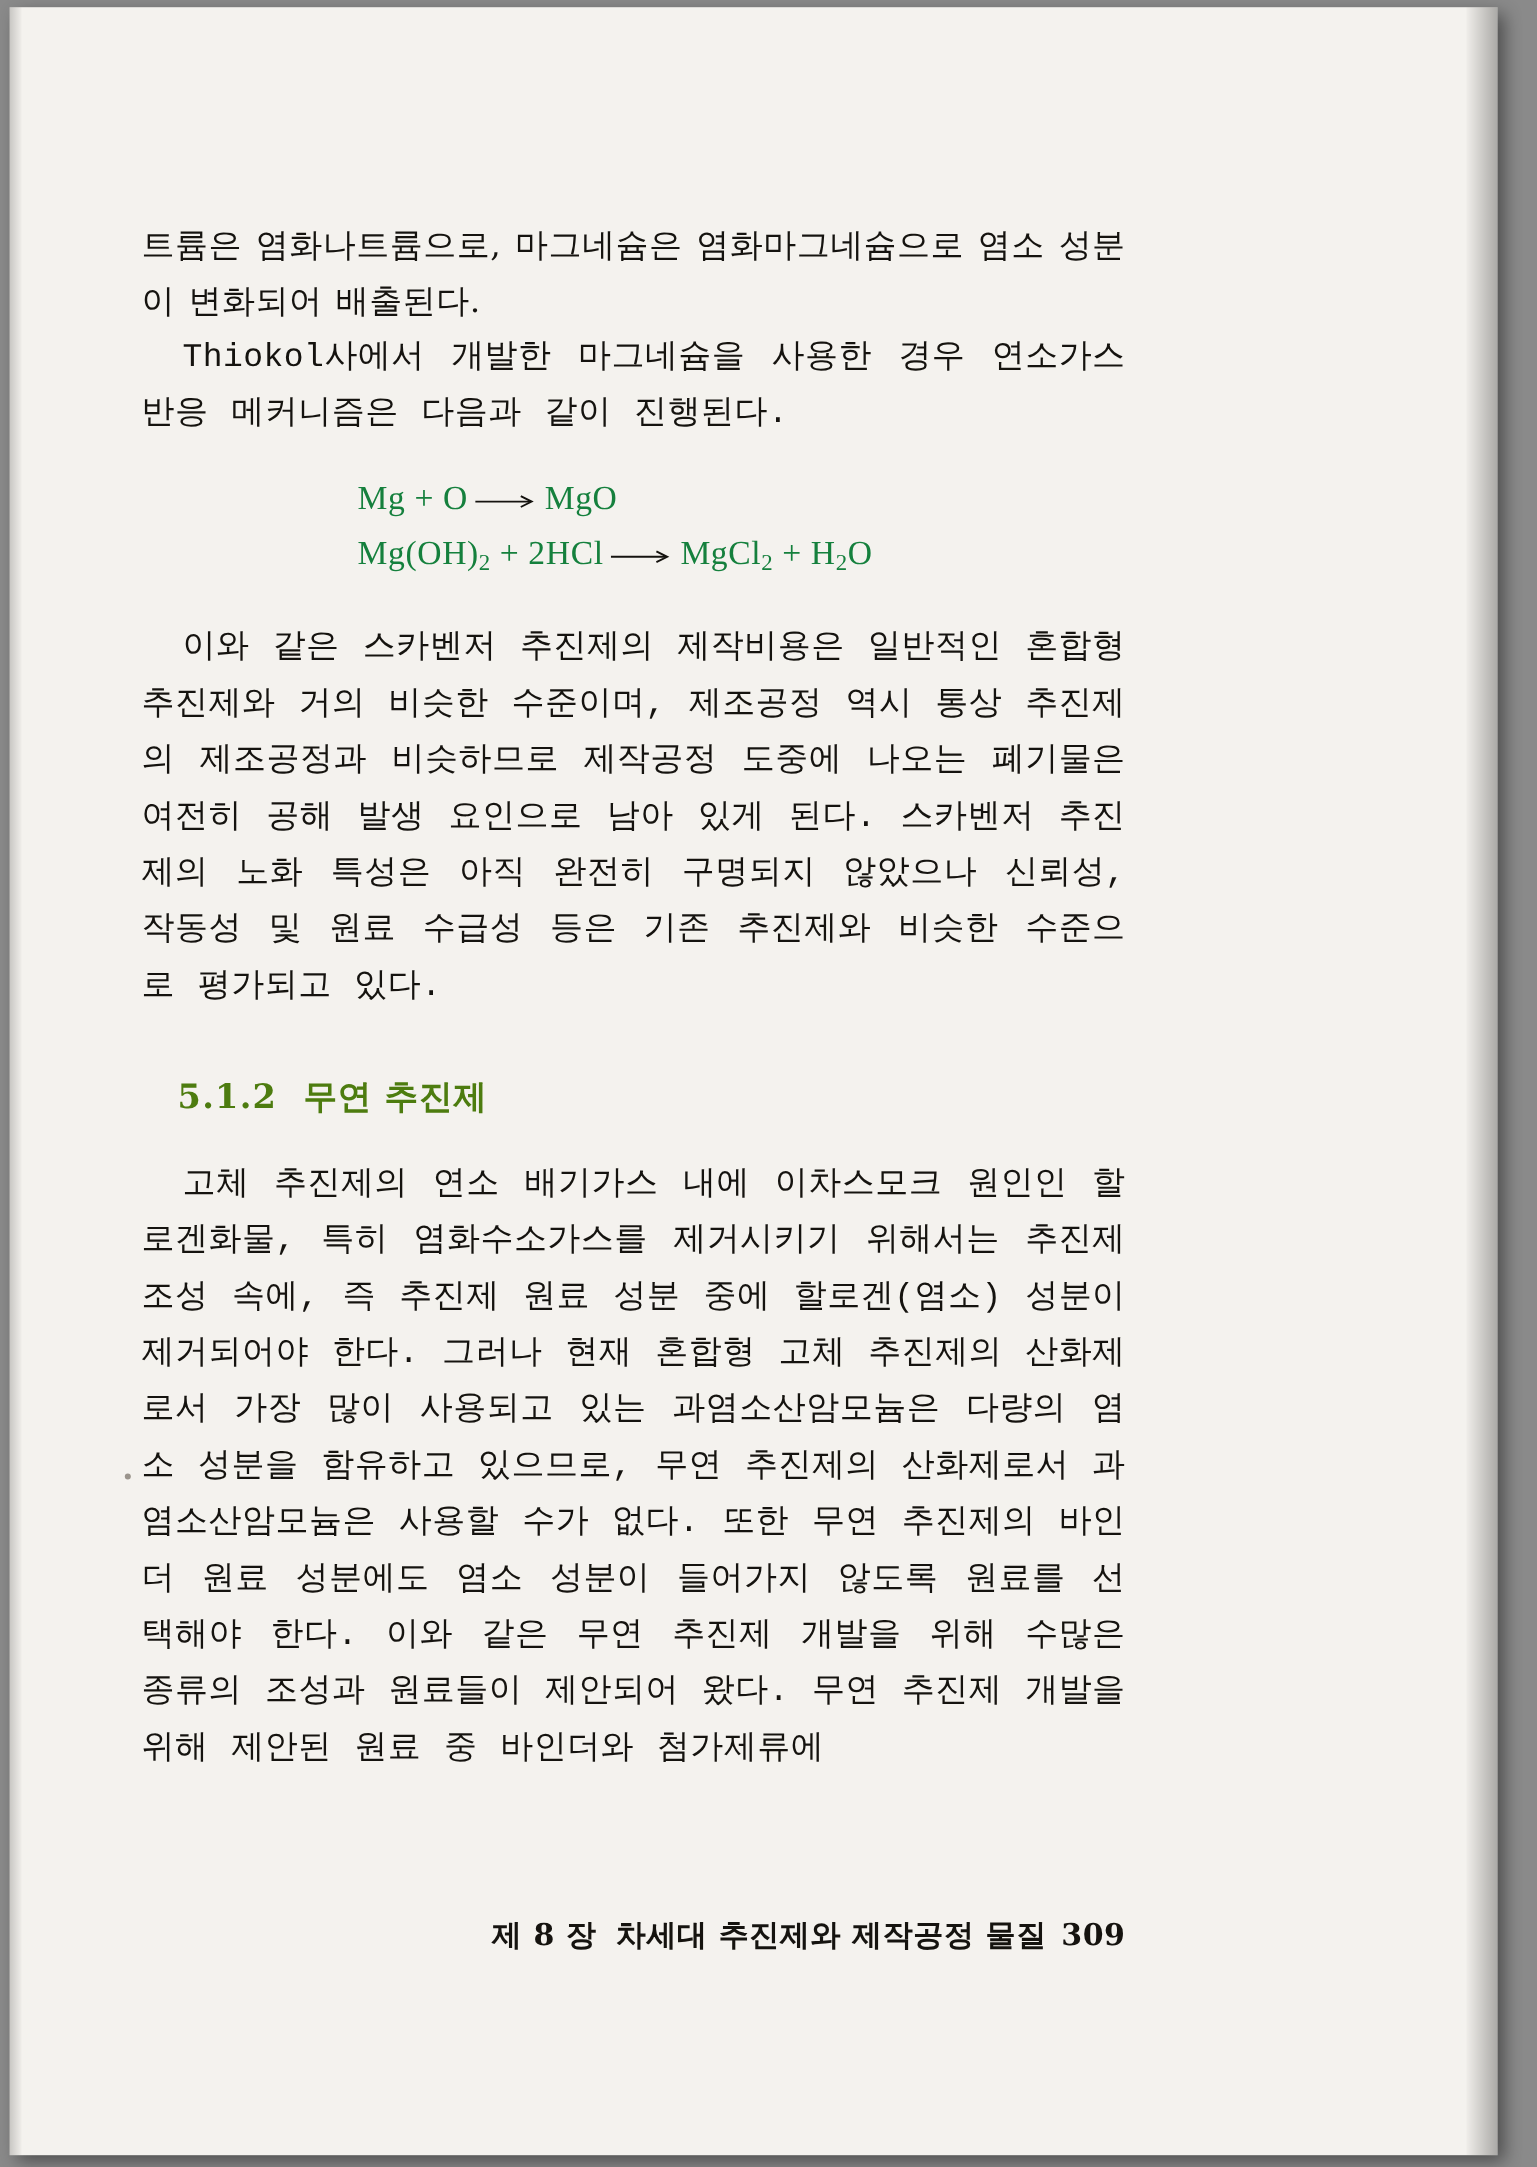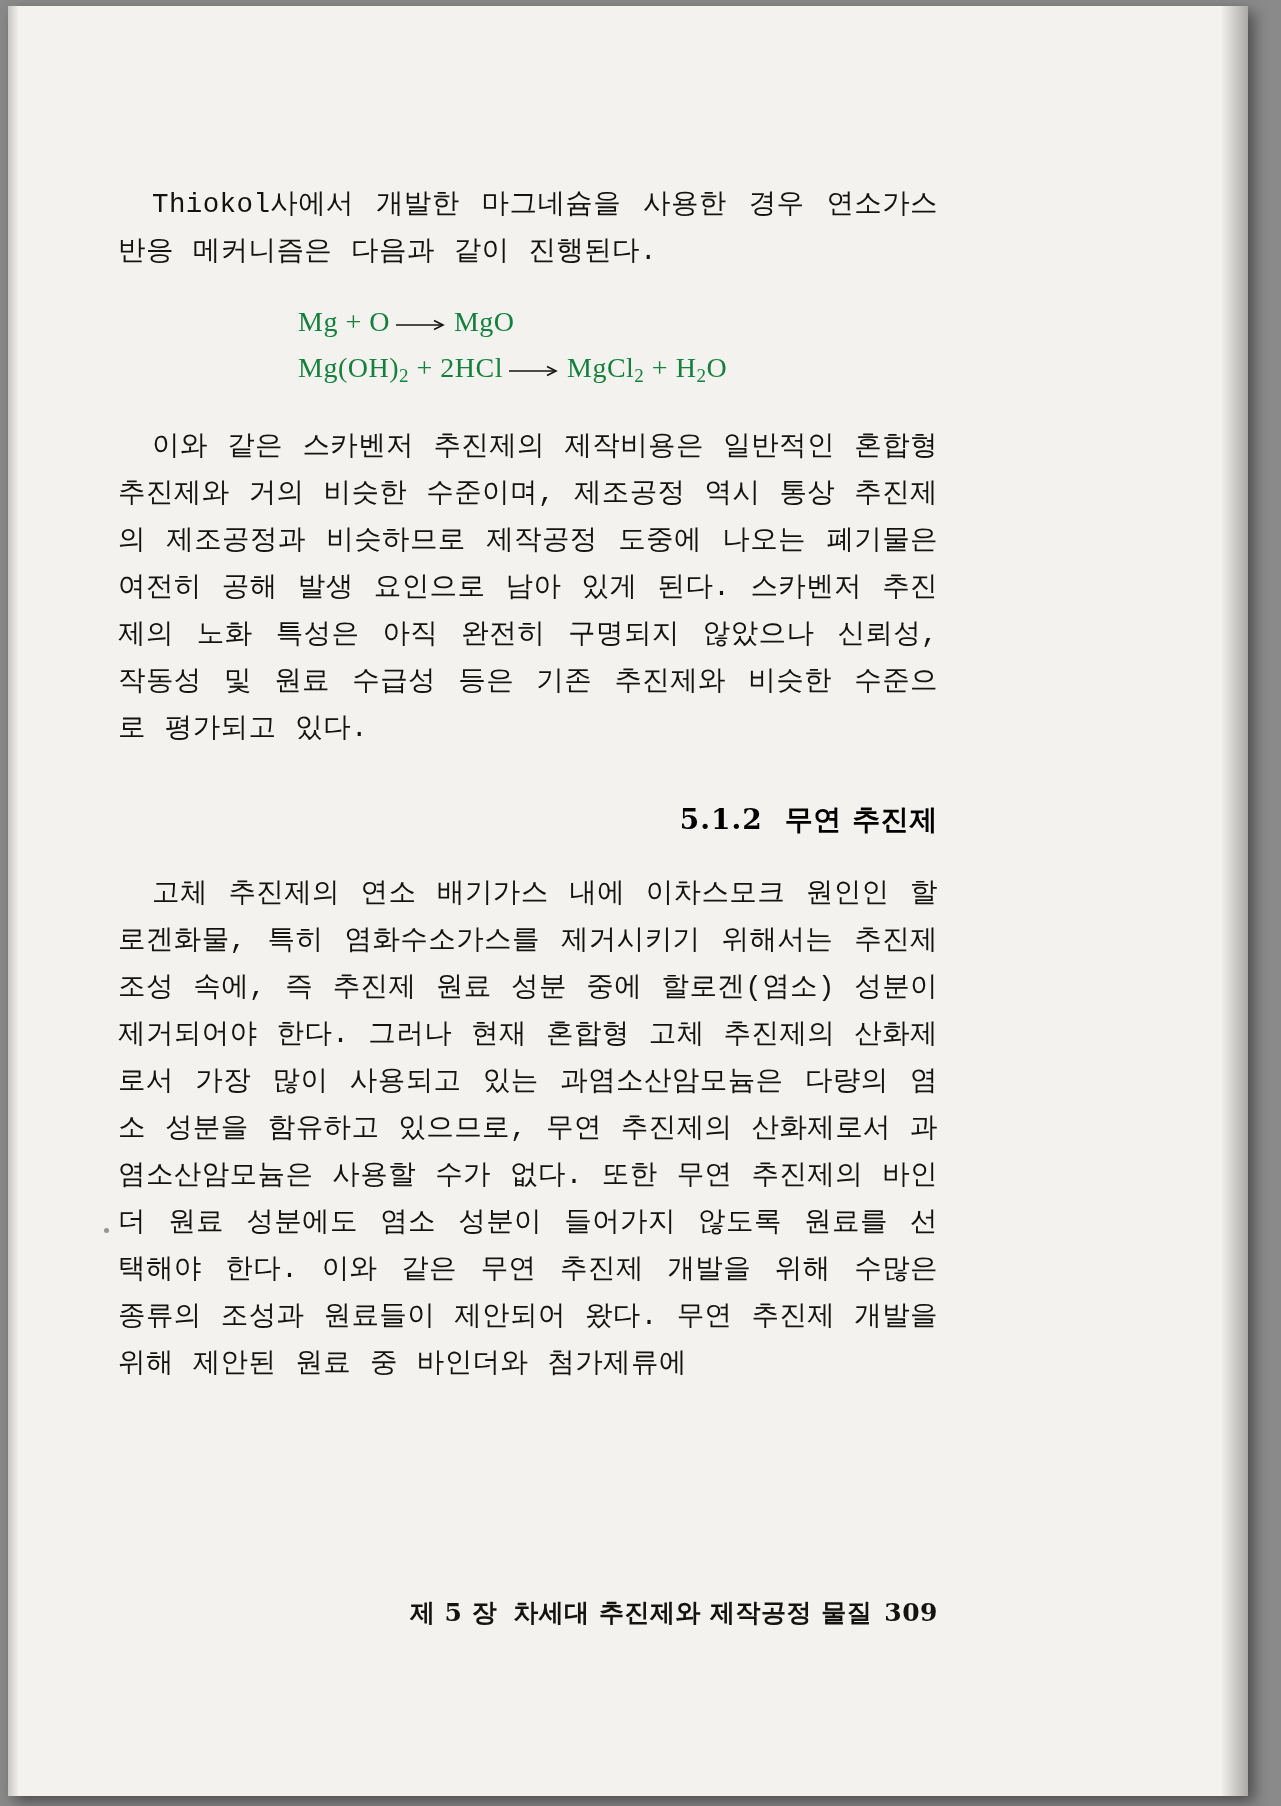--- a/index.html
+++ b/index.html
@@ -93,26 +93,25 @@
     width: 52px;
     vertical-align: middle;
     margin: 0 6px;
   }
   .arrow svg { display: block; }
 
   h2.section-head {
     margin: 0;
     font-size: 28px;
     line-height: 44px;
-    color: #000000;
+    color: #4d7c0f;
     font-family: "DejaVu Serif", "Liberation Serif", serif;
     font-weight: 600;
     letter-spacing: 0.6px;
     padding-left: 30px;
-    text-align: right;
   }
   h2.section-head .num {
     margin-right: 22px;
     letter-spacing: 1px;
   }
 
   .footer {
     position: absolute;
     left: 110px;
     top: 1590px;
@@ -139,20 +138,21 @@
 
 <div class="page-wrap">
   <div class="sheet">
     <div class="scan-edge-left"></div>
     <div class="scan-edge"></div>
 
     <div class="speck" style="left:96px; top:1222px; width:5px; height:5px;"></div>
 
     <div class="content">
 
+      <p class="body-par">트륨은 염화나트륨으로, 마그네슘은 염화마그네슘으로 염소 성분이 변화되어 배출된다.</p>
 
       <p class="body-par indent">Thiokol사에서 개발한 마그네슘을 사용한 경우 연소가스 반응 메커니즘은 다음과 같이 진행된다.</p>
 
       <div class="equations">
         <div class="eq">
           Mg + O<span class="arrow"><svg width="52" height="12" viewBox="0 0 52 12">
                 <line x1="0" y1="6" x2="46" y2="6" stroke="#15130f" stroke-width="1.6"></line>
                 <polyline points="38,1.5 47,6 38,10.5" fill="none" stroke="#15130f" stroke-width="1.6"></polyline>
               </svg></span>MgO
         </div>
@@ -173,16 +173,16 @@
       <h2 class="section-head">
         <span class="num">5.1.2</span><span>무연 추진제</span>
       </h2>
 
       <div class="gap-md"></div>
 
       <p class="body-par indent">고체 추진제의 연소 배기가스 내에 이차스모크 원인인 할로겐화물, 특히 염화수소가스를 제거시키기 위해서는 추진제 조성 속에, 즉 추진제 원료 성분 중에 할로겐(염소) 성분이 제거되어야 한다. 그러나 현재 혼합형 고체 추진제의 산화제로서 가장 많이 사용되고 있는 과염소산암모늄은 다량의 염소 성분을 함유하고 있으므로, 무연 추진제의 산화제로서 과염소산암모늄은 사용할 수가 없다. 또한 무연 추진제의 바인더 원료 성분에도 염소 성분이 들어가지 않도록 원료를 선택해야 한다. 이와 같은 무연 추진제 개발을 위해 수많은 종류의 조성과 원료들이 제안되어 왔다. 무연 추진제 개발을 위해 제안된 원료 중 바인더와 첨가제류에</p>
     </div>
 
     <div class="footer">
-      <span class="chapter">제 5 장</span><span>차세대 추진제와 제작공정 물질</span><span class="pageno">309</span>
+      <span class="chapter">제 8 장</span><span>차세대 추진제와 제작공정 물질</span><span class="pageno">309</span>
     </div>
   </div>
 </div>
 
 </body></html>

